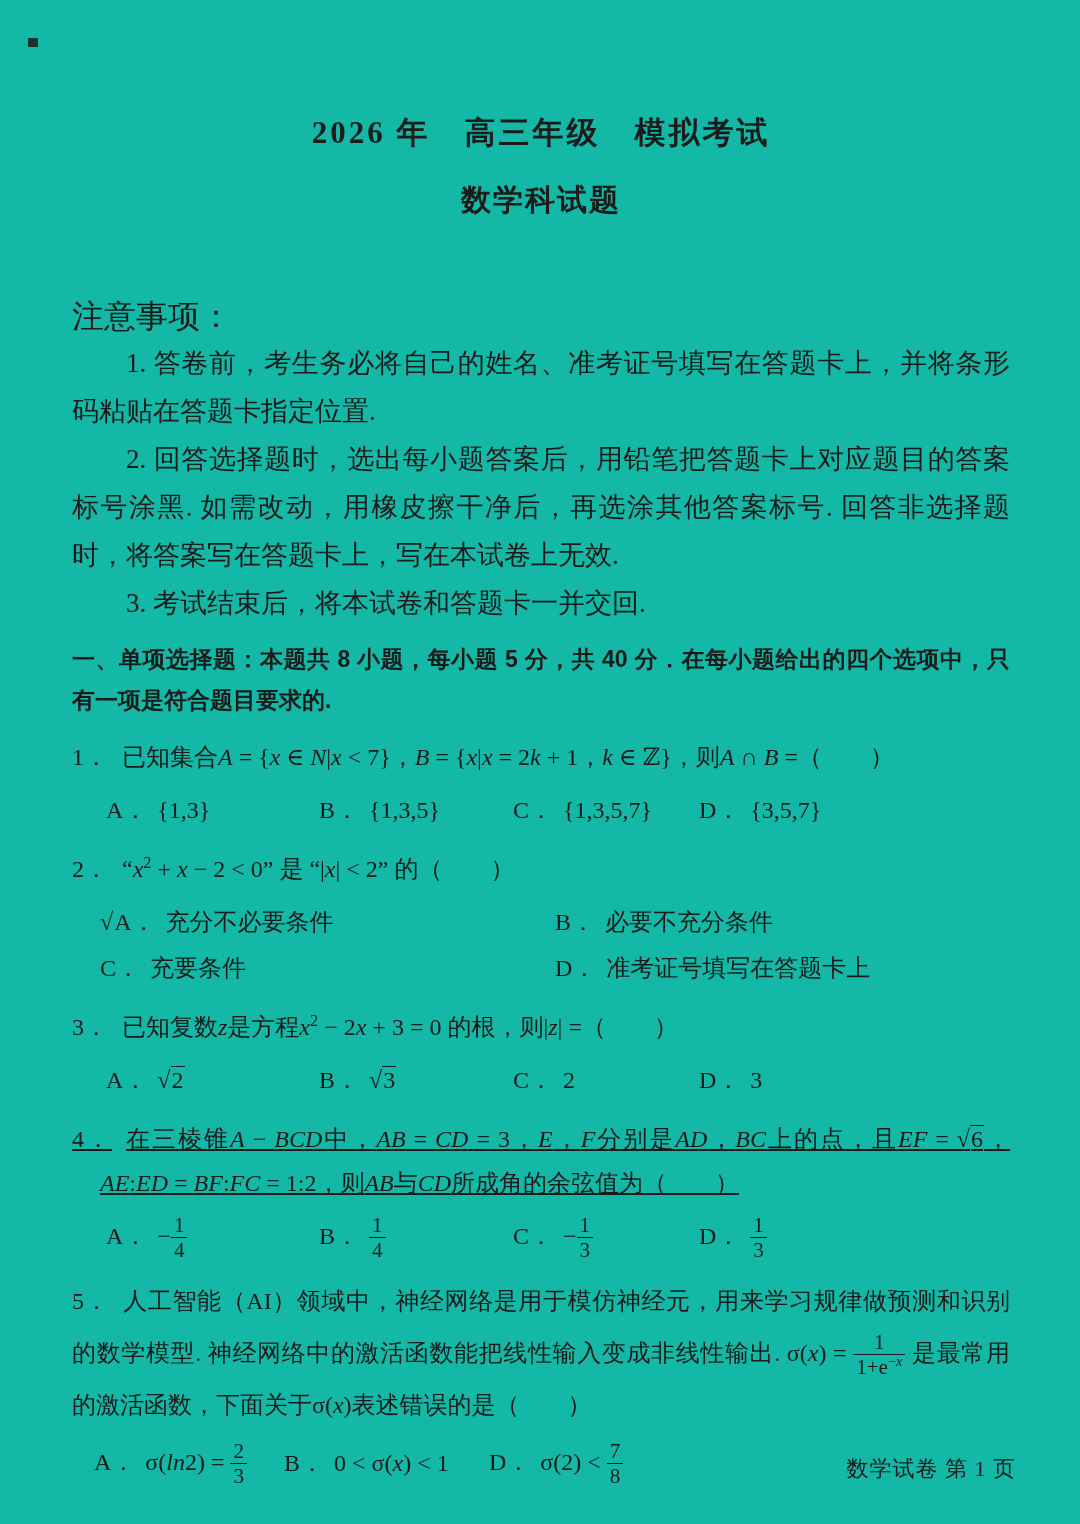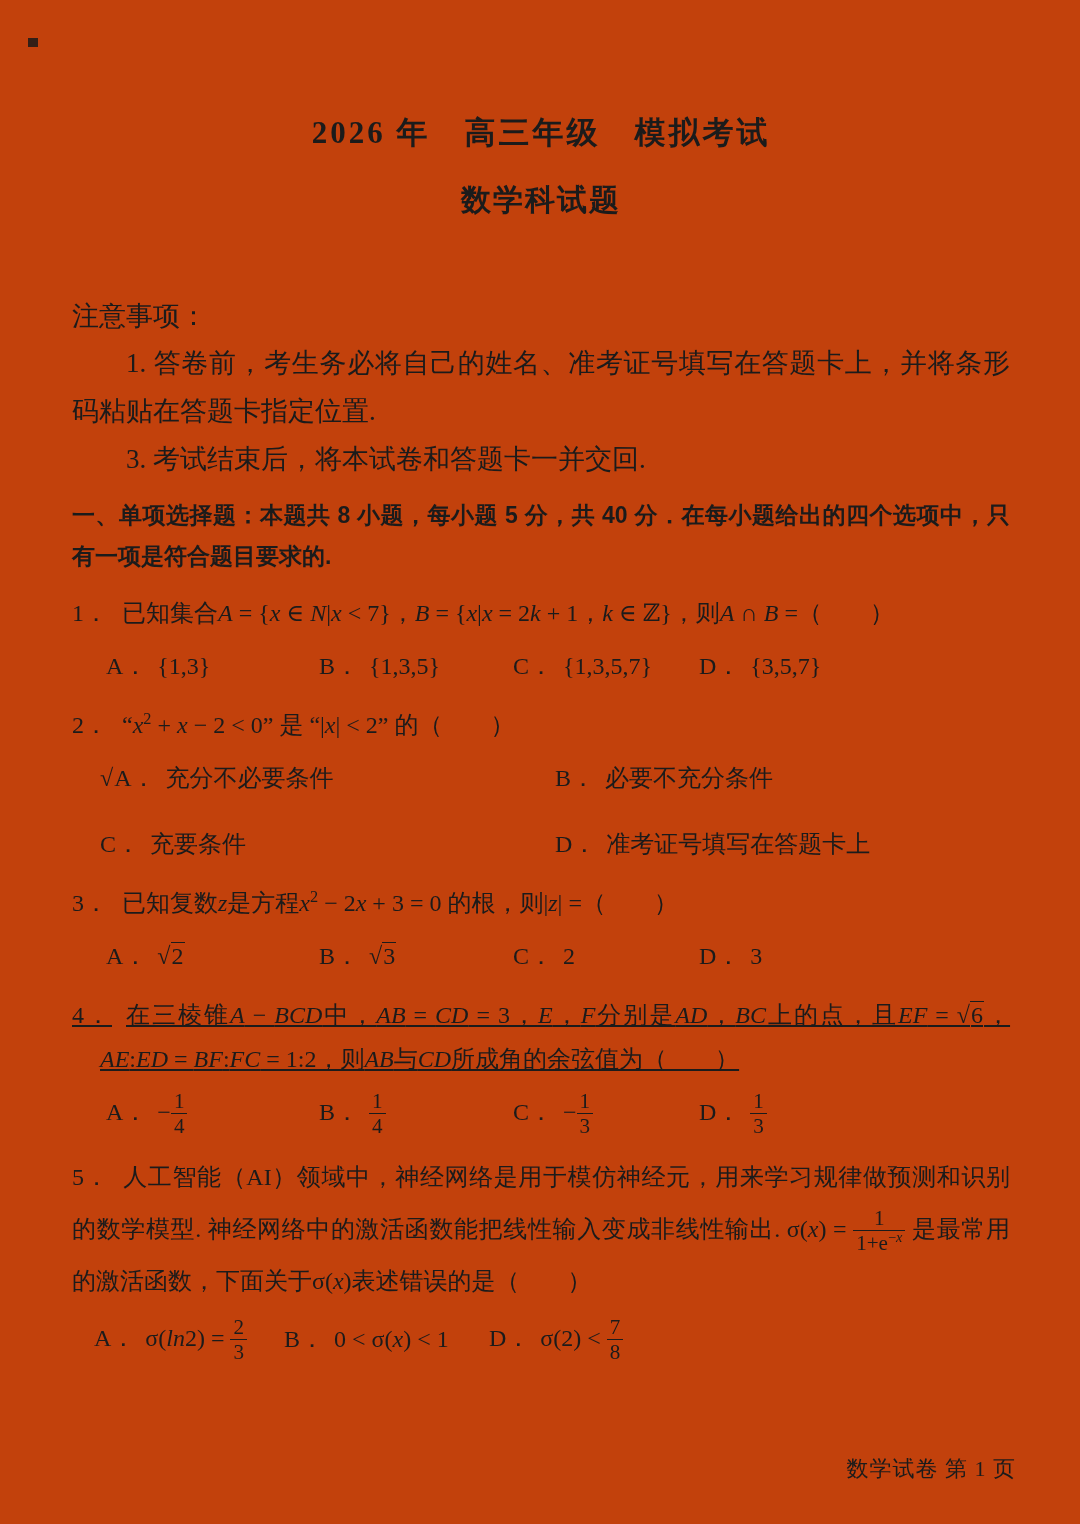--- a/index.html
+++ b/index.html
@@ -2,58 +2,58 @@
 <html><head>
 <meta charset="utf-8">
 <style>
   * { margin:0; padding:0; box-sizing:border-box; }
   html,body { background:#e8e8e8; }
   body { font-family:"Liberation Serif","DejaVu Serif",serif; color:#1b1b1b; }
   .page {
     position:relative;
     width:1080px; height:1524px;
     margin:0 auto;
-    background:#c2410c;
+    background:#14b8a6;
     overflow:hidden;
     padding:112px 70px 0 72px;
   }
   .scan-artifact {
     position:absolute; left:28px; top:38px;
     width:10px; height:9px; background:#1a1a1a; opacity:.85;
   }
   .title {
     text-align:center; font-size:31px; font-weight:bold;
     letter-spacing:3px;
   }
   .subtitle {
     text-align:center; font-size:30px; font-weight:bold;
     margin-top:26px; letter-spacing:2px;
   }
   .notice { margin-top:72px; }
-  .notice-heading { font-size:27px; line-height:46px; }
+  .notice-heading { font-size:32px; line-height:46px; }
   .notice-item {
     font-size:27px; line-height:48px;
     text-indent:2em; text-align:justify;
   }
   .section-heading {
     margin-top:12px;
     font-family:"Liberation Sans","DejaVu Sans",sans-serif;
     font-weight:bold; font-size:23px; line-height:41px;
     text-align:justify;
   }
   .question { margin-top:14px; font-size:24px; }
   .stem { line-height:44px; text-align:justify; }
   .stem .qnum { margin-right:14px; }
   .hang { padding-left:28px; text-indent:-28px;text-decoration:underline; }
   .q-options {
     display:grid; margin-left:34px; margin-top:8px;
     font-size:24px; line-height:46px; align-items:center;
   }
   .cols-std { grid-template-columns:213px 194px 186px 1fr; }
-  .cols-two { grid-template-columns:455px 1fr; row-gap:20px; margin-left:28px; }
+  .cols-two { grid-template-columns:455px 1fr; row-gap:0; margin-left:28px; }
   .cols-q5 { grid-template-columns:190px 205px 305px 1fr; margin-left:22px; }
   .option { white-space:nowrap;font-family:Liberation Serif, serif; }
   .olabel { margin-right:10px; }
   .checkmark { font-weight:bold; margin-right:1px; }
   sup { font-size:0.68em; vertical-align:super; line-height:0; }
   .frac {
     display:inline-block; vertical-align:-0.62em;
     text-align:center; line-height:1.05; font-size:0.88em;
   }
   .frac .num { display:block; padding:0 3px 1px 3px; border-bottom:1.5px solid #1b1b1b; }
@@ -69,20 +69,21 @@
 
 <div class="page">
   <div class="scan-artifact"></div>
 
   <h1 class="title">2026 年　高三年级　模拟考试</h1>
   <h2 class="subtitle">数学科试题</h2>
 
   <div class="notice">
     <p class="notice-heading">注意事项：</p>
     <p class="notice-item">1. 答卷前，考生务必将自己的姓名、准考证号填写在答题卡上，并将条形码粘贴在答题卡指定位置.</p>
+    <p class="notice-item">2. 回答选择题时，选出每小题答案后，用铅笔把答题卡上对应题目的答案标号涂黑. 如需改动，用橡皮擦干净后，再选涂其他答案标号. 回答非选择题时，将答案写在答题卡上，写在本试卷上无效.</p>
     <p class="notice-item">3. 考试结束后，将本试卷和答题卡一并交回.</p>
   </div>
 
   <p class="section-heading">一、单项选择题：本题共 8 小题，每小题 5 分，共 40 分．在每小题给出的四个选项中，只有一项是符合题目要求的.</p>
 
   <div class="question">
     <p class="stem"><span class="qnum">1．</span><span>已知集合<i>A</i> = {<i>x</i> ∈ <i>N</i>|<i>x</i> &lt; 7}，<i>B</i> = {<i>x</i>|<i>x</i> = 2<i>k</i> + 1，<i>k</i> ∈ ℤ}，则<i>A</i> ∩ <i>B</i> =（  ）</span></p>
     <div class="q-options cols-std">
       <span class="option"><span class="olabel">A．</span><span>{1,3}</span></span>
       <span class="option"><span class="olabel">B．</span><span>{1,3,5}</span></span>

